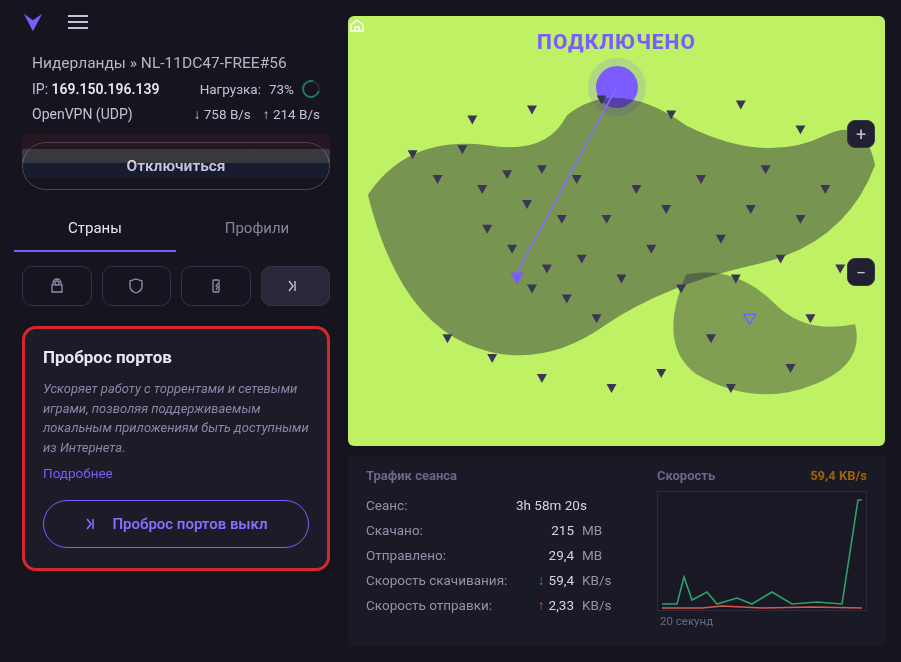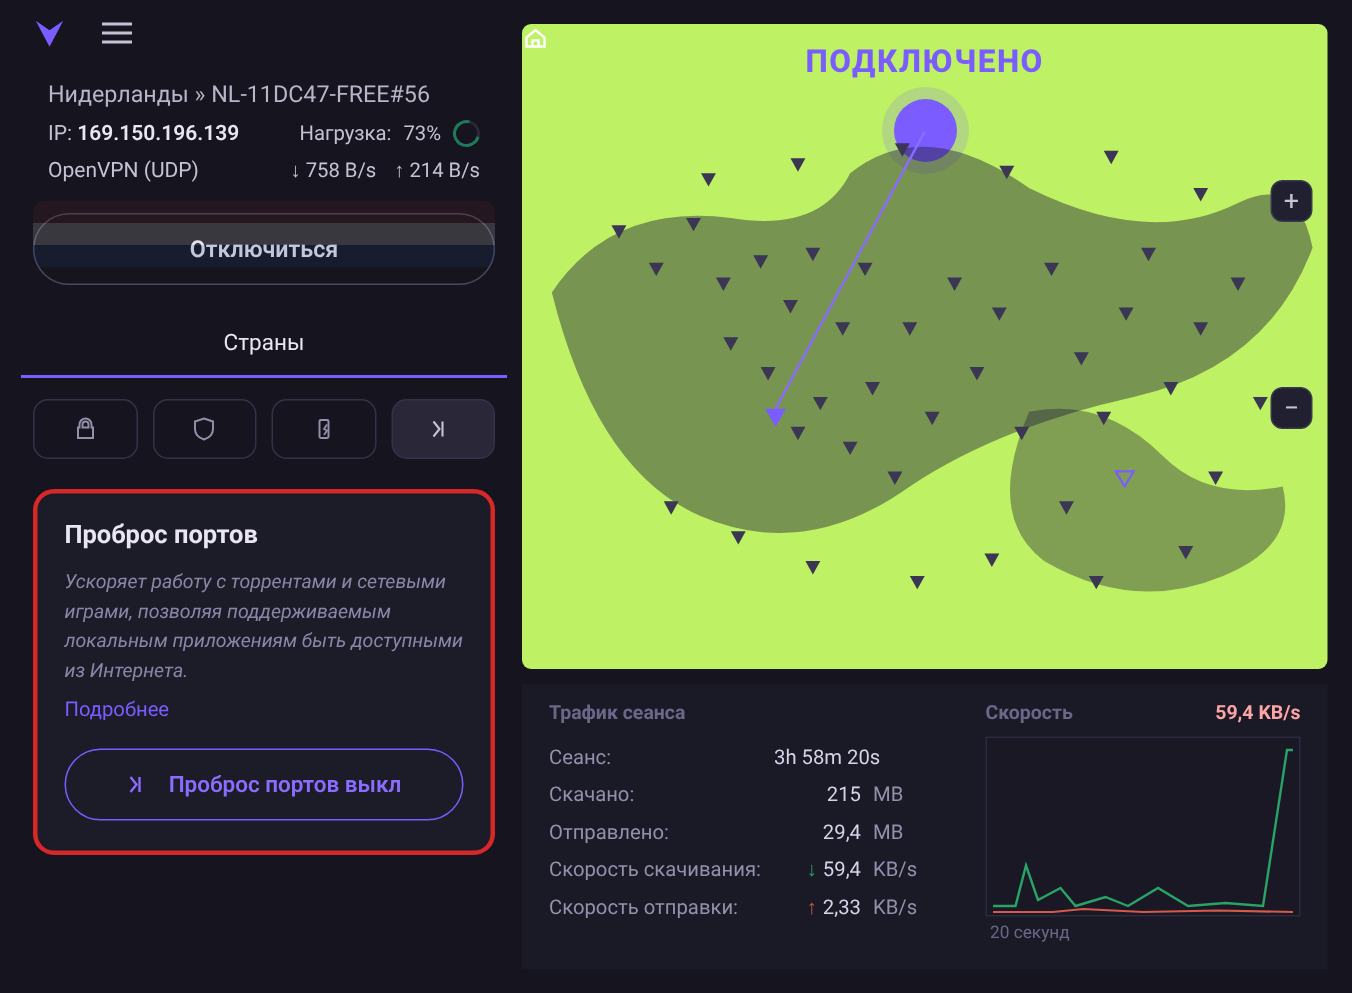--- a/index.html
+++ b/index.html
@@ -90,21 +90,21 @@
 .statcol { flex: 1; }
 .statcol h4 { font-size: 13px; color: #6a6788; margin-bottom: 14px; }
 .statrow { display: flex; font-size: 13.5px; margin-bottom: 9px; }
 .statrow .k { width: 150px; color: #9490ac; }
 .statrow .v { width: 58px; text-align: right; color: #d6d3e8; }
 .statrow .u { width: 36px; margin-left: 8px; color: #9490ac; }
 .arrowdn { color: #2aa367; margin-right: 4px; }
 .arrowup { color: #d65a4a; margin-right: 4px; }
 .chartcol { width: 210px; position: relative; }
 .chartcol h4 { font-size: 13px; color: #6a6788; display: flex; justify-content: space-between; }
-.chartcol h4 span:last-child { color: #fca5a5; }
+.chartcol h4 span:last-child { color: #a16207; }
 .chart { height: 120px; border: 1px solid #2c2a40; margin-top: 8px; position: relative; background: #191824; }
 .chart .xl { position: absolute; bottom: -18px; left: 2px; font-size: 11.5px; color: #6a6788; }
 .tri { fill: #3a3654; }
 .triactive { fill: #7a5cff; }
 </style>
 </head>
 <body>
 
 <div class="titlebar">
   <div class="tb-left">
@@ -141,20 +141,21 @@
         <span>↓ <span>758 B/s</span></span>
         <span>↑ <span>214 B/s</span></span>
       </div>
     </div>
   </div>
   <div class="flagbg"></div>
   <div class="disconnect-btn">Отключиться</div>
 
   <div class="tabs">
     <div class="tab active">Страны</div>
+    <div class="tab">Профили</div>
   </div>
 
   <div class="iconrow">
     <div class="iconbtn">
         <svg width="16" height="16" viewBox="0 0 16 16">
           <path d="M4 7V5a4 4 0 018 0v2h1v7H3V7h1zm2 0h4V5a2 2 0 00-4 0v2z" fill="none" stroke="#9490ac" stroke-width="1.3"></path>
         </svg>
       </div>
     <div class="iconbtn">
         <svg width="16" height="16" viewBox="0 0 16 16">

